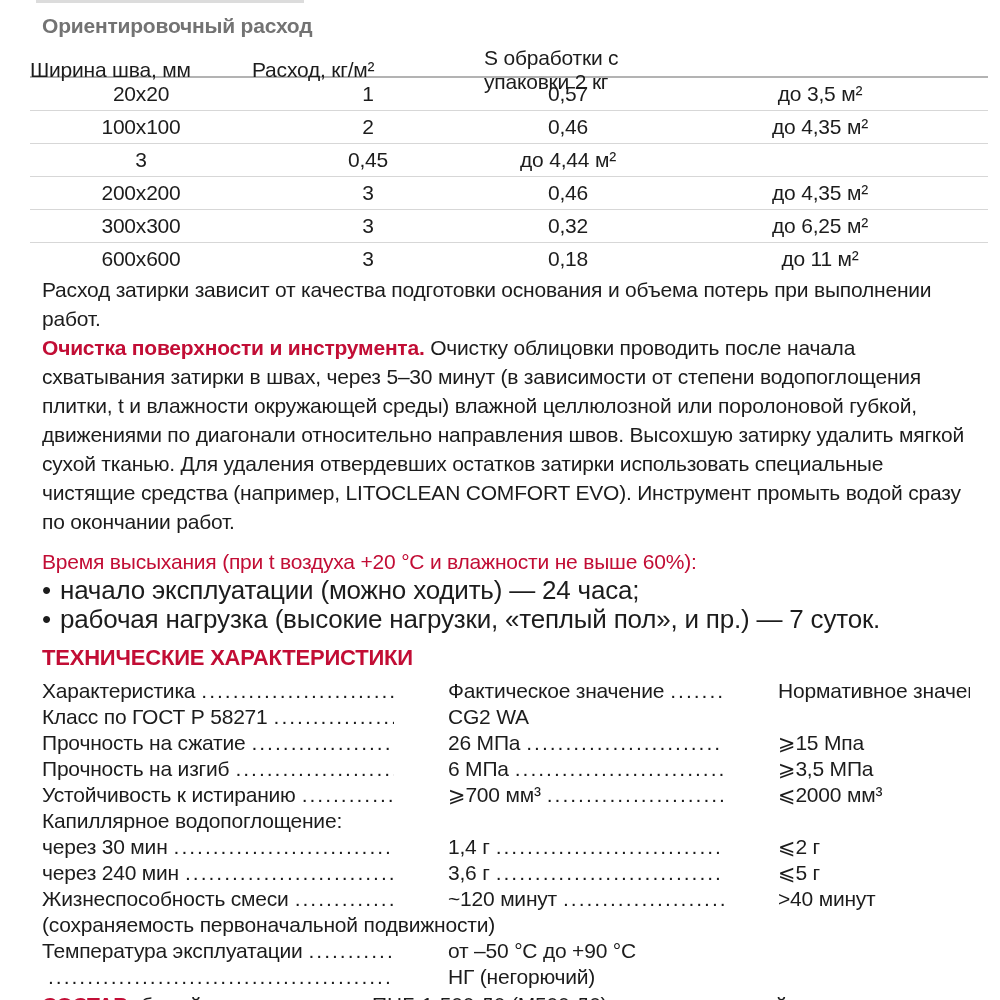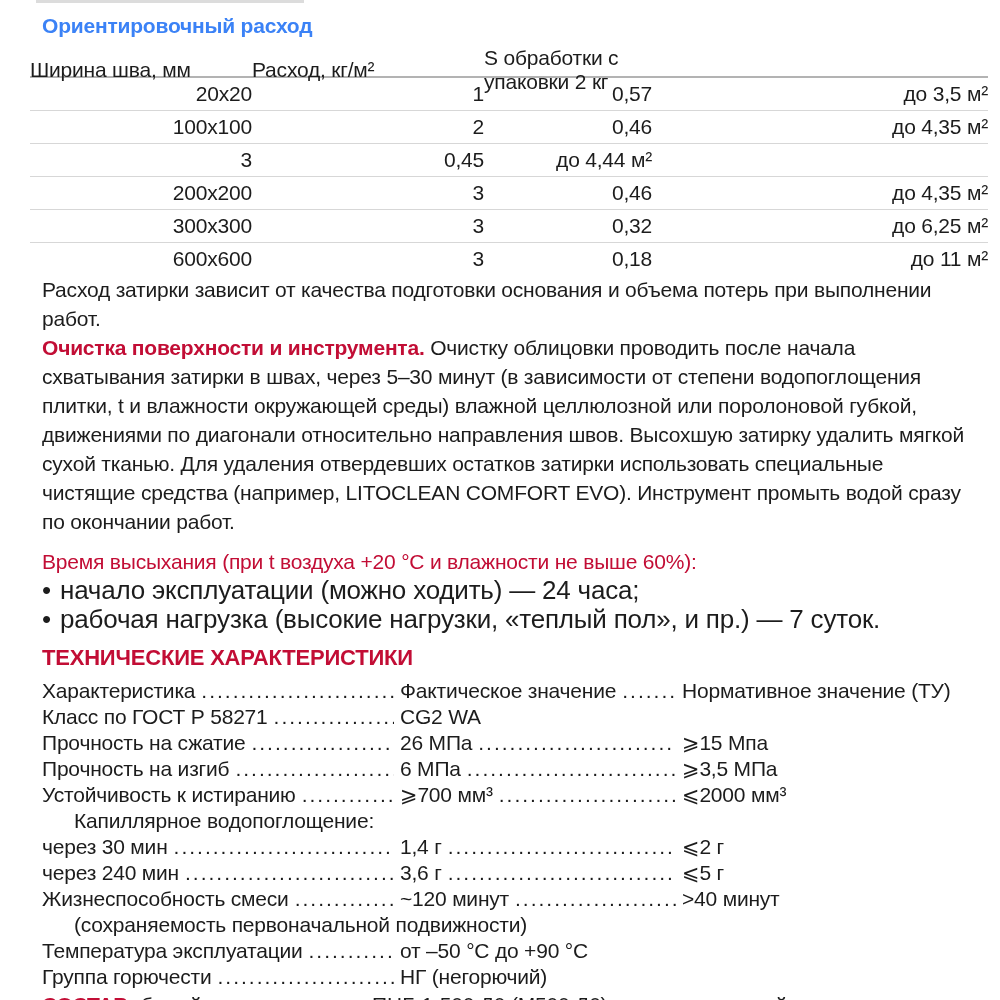--- a/index.html
+++ b/index.html
@@ -36,50 +36,50 @@
   .ct-row {
     display: grid;
     grid-template-columns: 222px 232px 168px 1fr;
     align-items: center;
   }
   .ct-head { height: 30px; border-bottom: 2px solid #b3b3b3; }
   .ct-head .c0 { text-align: left; padding-left: 12px; }
   .ct-head .c1, .ct-head .c2, .ct-head .c3 { }
   .ct-data { height: 32px; border-bottom: 1px solid #d7d7d7; }
   .ct-data.last { border-bottom: none; }
-  .ct-data div { text-align: right; }
+  .ct-data div { text-align: center; }
   
   p.body-par { font-size: 21px; line-height: 29px; margin: 0; width: 928px; }
   .mt16 { margin-top: 16px; }
   .mt13 { margin-top: 13px; }
   .bold { font-weight: bold; }
   
   .drying-heading { font-size: 21px; font-weight: normal; line-height: 29px; margin: 11px 0 0 0; }
   .bullet-line { font-size: 26px; line-height: 29px; margin: 0; }
   .bullet-mark { display: inline-block; width: 18px; }
   
   .tech-list { font-size: 21px; line-height: 26px; width: 928px; }
-  .tech-row { display: grid; grid-template-columns: 358px 282px 1fr; }
+  .tech-row { display: grid; grid-template-columns: 358px 282px 1fr; gap: 48px; }
   .t-cell { display: flex; white-space: nowrap; overflow: hidden; align-items: baseline; }
   .t-span2 { grid-column: 2 / 4; }
-  .t-full { grid-column: 1 / 4; white-space: nowrap; overflow: hidden; margin-left: 32px; }
+  .t-full { grid-column: 1 / 4; white-space: nowrap; overflow: hidden; }
   .leader {
     flex: 1 1 0; min-width: 0;
     overflow: hidden; white-space: nowrap;
     letter-spacing: 2px; margin: 0 6px;
   }
 </style>
 </head>
 <body>
 
 <div class="page">
 
   <div class="artifact-strip"></div>
 
-  <h2 class="section-title accent" style="color: #3b82f6;">Ориентировочный расход</h2>
+  <h2 class="section-title accent" style="color: #737373;">Ориентировочный расход</h2>
 
   <div class="ctable">
     <div class="ct-row ct-head" style="border-bottom-color: rgb(179, 179, 179);">
         <div class="c1">Ширина шва, мм</div>
         <div class="c2">Расход, кг/м²</div>
         <div class="c3">S обработки с упаковки 2 кг</div>
       </div>
     <div id="ct-body">
         <div class="ct-row ct-data" style="border-bottom-color: rgb(215, 215, 215);">
           <div class="c0">20х20</div>
@@ -244,21 +244,20 @@
         <div class="t-cell">
           <span>Температура эксплуатации</span>
           <span class="leader">........................................................................................................................................</span>
         </div>
         <div class="t-cell t-span2">
           <span>от –50 °C до +90 °C</span>
         </div>
       </div>
       <div class="tech-row">
         <div class="t-cell">
-          <span>Группа горючести</span>
           <span class="leader">........................................................................................................................................</span>
         </div>
         <div class="t-cell t-span2">
           <span>НГ (негорючий)</span>
         </div>
       </div>
     </div>
 
   <p class="body-par mt13">
     <span class="bold accent" style="color: rgb(194, 13, 53);">СОСТАВ:</span><span> белый портландцемент ПЦБ 1-500 Д0 (М500 Д0), тонкодисперсный микромрамор размером фракции ⩽60 мкм, армирующие полимерные микроволокна, модифицирующие добавки.</span>

